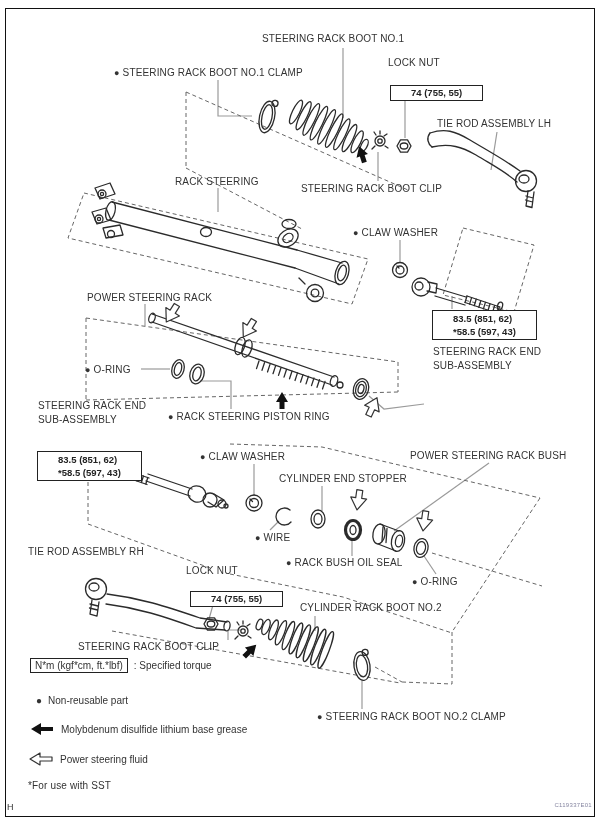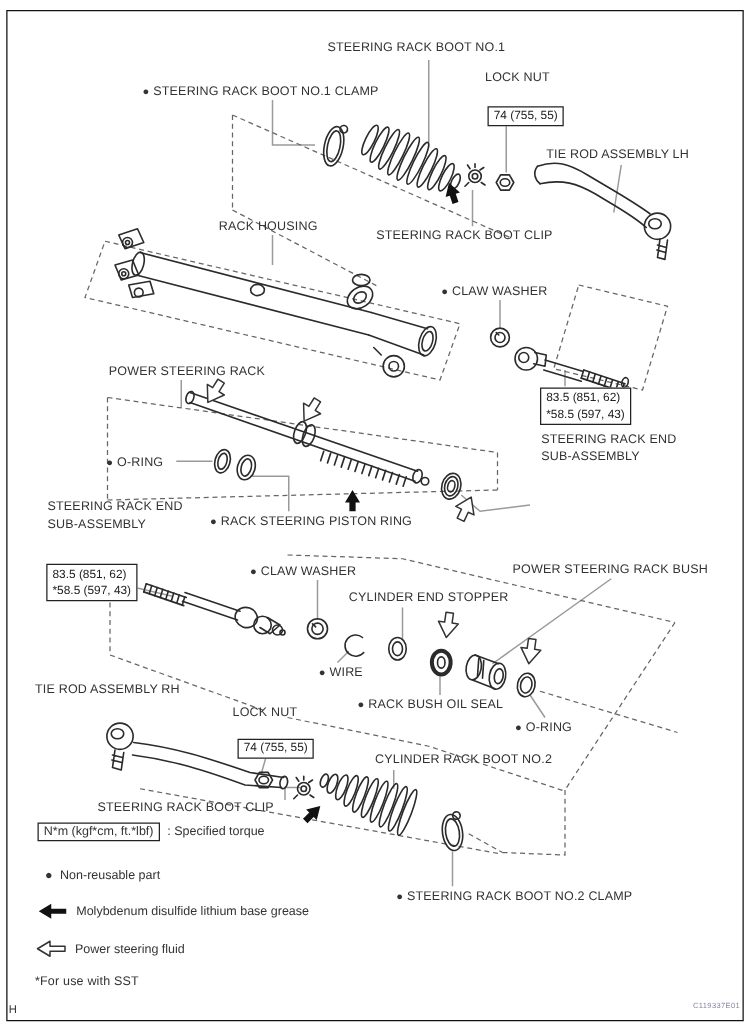--- a/index.html
+++ b/index.html
@@ -4,22 +4,22 @@
 <style>
   html,body{margin:0;padding:0;background:#fff;}
   .page{position:relative;width:605px;height:827px;background:#fff;overflow:hidden;
         font-family:"Liberation Sans",sans-serif;}
   .frame{position:absolute;left:5px;top:8px;width:590px;height:809px;
          border:1.5px solid #111;box-sizing:border-box;}
   .art{position:absolute;left:0;top:0;}
   .lbl{position:absolute;font-size:10px;color:#333;white-space:nowrap;letter-spacing:.15px;line-height:12px;}
   .lbl .dot{font-size:9px;margin-right:3px;vertical-align:0px;}
   .lbl.twoline div{line-height:14px;}
-  .tbox{position:absolute;border:1.2px solid #222;background:#fff;padding:1px 4px;
-        font-size:9.5px;font-weight:normal;color:#222;white-space:nowrap;line-height:12px;}
+  .tbox{position:absolute;border:1.2px solid #222;background:#fff;padding:1px 20px;
+        font-size:9.5px;font-weight:bold;color:#222;white-space:nowrap;line-height:12px;}
   .tbox.two div{line-height:13px;}
   .ibox{display:inline-block;border:1.2px solid #222;padding:1px 4px;background:#fff;}
   .legend-row{position:absolute;font-size:10px;color:#333;white-space:nowrap;display:flex;align-items:center;gap:6px;}
   .pagemark{position:absolute;font-size:9px;color:#333;}
   .figcode{position:absolute;font-size:6px;color:#8585a0;width:100px;text-align:right;letter-spacing:.3px;}
 </style>
 </head>
 <body>
 
 <div class="page">
@@ -266,21 +266,21 @@
       <polygon points="-3,-13 3,-13 3,-5 8,-5 0,7 -8,-5 -3,-5" transform="translate(358,503) rotate(8)"></polygon>
       <polygon points="-3,-13 3,-13 3,-5 8,-5 0,7 -8,-5 -3,-5" transform="translate(424,524) rotate(8)"></polygon>
     </g>
   </svg>
 
   <div class="lbl" style="left:262px;top:33px">STEERING RACK BOOT NO.1</div>
   <div class="lbl" style="left:388px;top:57px">LOCK NUT</div>
   <div class="lbl" style="left:114px;top:67px"><span class="dot">●</span><span>STEERING RACK BOOT NO.1 CLAMP</span></div>
   <div class="tbox" style="left:390px;top:85px">74 (755, 55)</div>
   <div class="lbl" style="left:437px;top:118px">TIE ROD ASSEMBLY LH</div>
-  <div class="lbl" style="left:175px;top:176px">RACK HOUSING</div>
+  <div class="lbl" style="left:175px;top:176px">RACK STEERING</div>
   <div class="lbl" style="left:301px;top:183px">STEERING RACK BOOT CLIP</div>
   <div class="lbl" style="left:353px;top:227px"><span class="dot">●</span><span>CLAW WASHER</span></div>
   <div class="tbox two" style="left:432px;top:310px">
     <div>83.5 (851, 62)</div>
     <div>*58.5 (597, 43)</div>
   </div>
   <div class="lbl twoline" style="left:433px;top:345px">
     <div>STEERING RACK END</div>
     <div>SUB-ASSEMBLY</div>
   </div>

